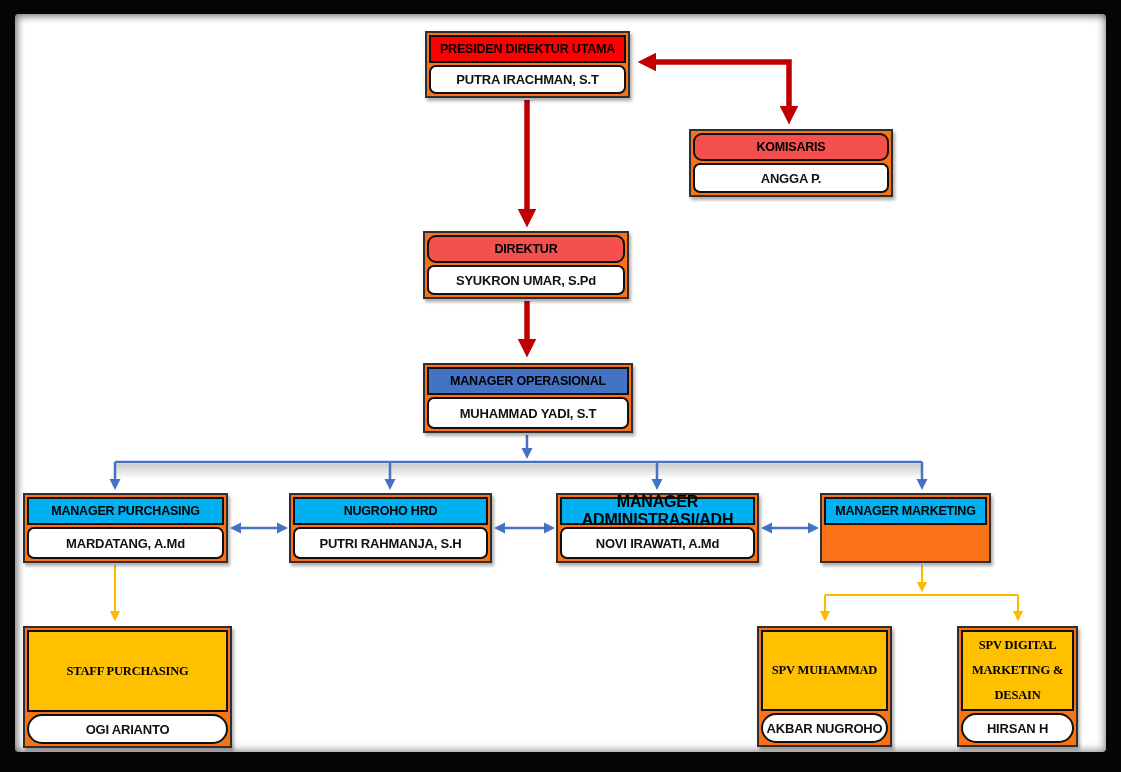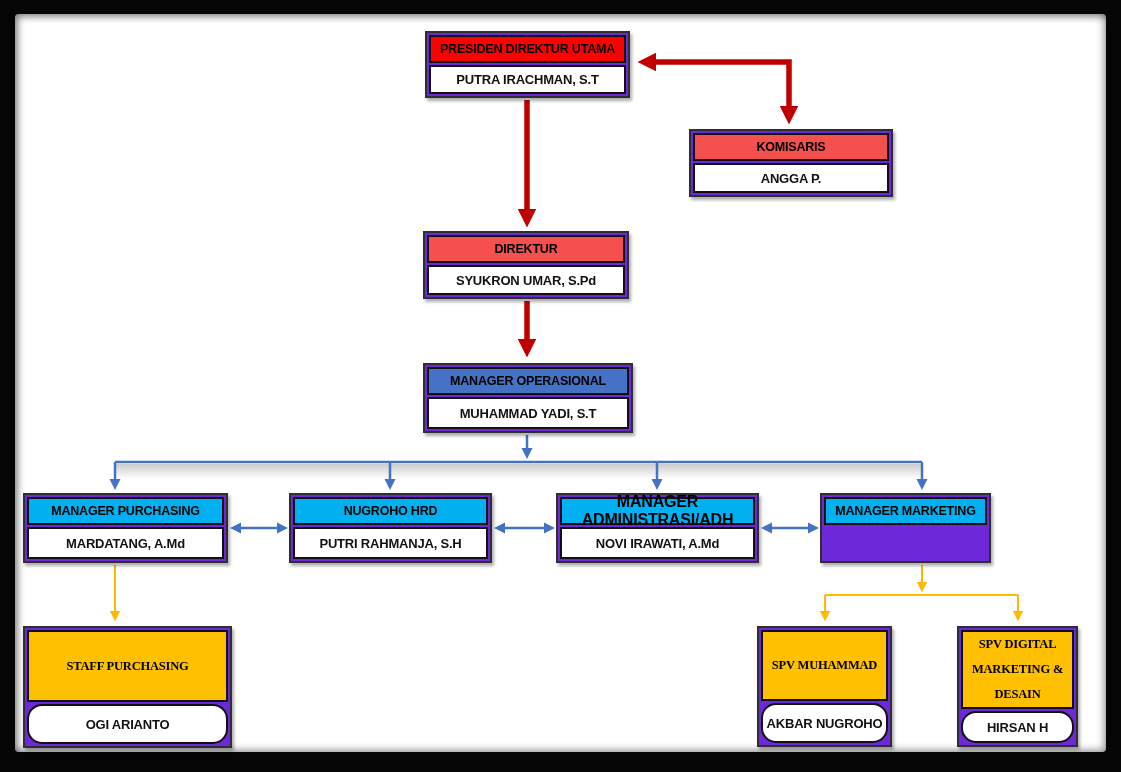--- a/index.html
+++ b/index.html
@@ -13,40 +13,40 @@
     box-shadow: inset 3px 3px 7px rgba(0,0,0,.45), inset -3px -3px 7px rgba(0,0,0,.30);
     z-index:0;
   }
   svg.connectors { position:absolute; left:0; top:0; z-index:1; pointer-events:none; }
   .line-shadow {
     position:absolute; left:116px; top:464px; width:806px; height:15px; z-index:1;
     background:linear-gradient(to bottom, rgba(0,0,0,.20), rgba(0,0,0,0));
   }
   .node {
     position:absolute; z-index:2; box-sizing:border-box;
-    background:#6d28d9; border:2px solid #2f2f2f; padding:2px;
+    background:#f97316; border:2px solid #2f2f2f; padding:2px;
     display:flex; flex-direction:column; gap:2px;
     box-shadow:2px 3px 3px rgba(0,0,0,.32);
   }
   .node .hdr {
     box-sizing:border-box; border:2px solid #101010;
     display:flex; align-items:center; justify-content:center; text-align:center;
     font-weight:bold; font-size:12.5px; letter-spacing:-0.2px; color:#000;
   }
   .node .nm {
     box-sizing:border-box; border:2px solid #101010; background:#fff;
     display:flex; align-items:center; justify-content:center; text-align:center;
     font-weight:bold; font-size:13px; letter-spacing:-0.2px; color:#111;
   }
   .row2 .hdr { height:28px; }
-  .row2 .nm  { flex:1; }
+  .row2 .nm  { flex:1;border-radius:7px; }
   .tall .hdr { flex:1; line-height:2; padding:0 4px;font-family:Liberation Serif, serif; }
-  .tall .nm  { height:40px;border-radius:15px; }
+  .tall .nm  { height:30px;border-radius:15px; }
   .hdr-red    { background:var(--header_red,    #FF0000); }
-  .hdr-salmon { background:var(--header_salmon, #F4514E); }
+  .hdr-salmon { background:var(--header_salmon, #F4514E);border-radius:9px; }
   .hdr-blue   { background:var(--header_blue,   #4472C4); }
   .hdr-cyan   { background:var(--header_cyan,   #00B0F0); }
   .hdr-gold   { background:var(--header_gold,   #FFC000); }
 </style>
 </head>
 <body>
 
 <div class="stage">
   <div class="panel"></div>
   <div class="line-shadow"></div>

